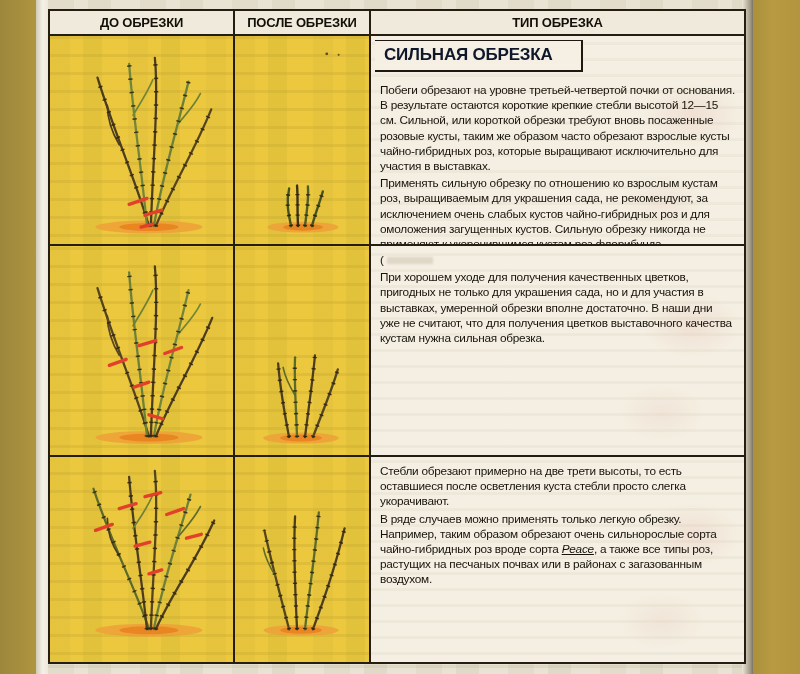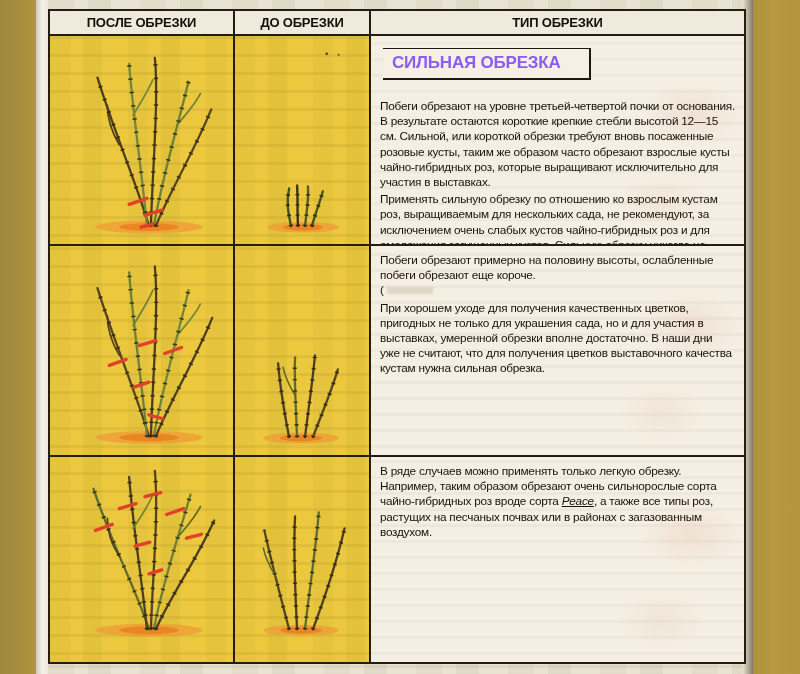--- a/index.html
+++ b/index.html
@@ -44,46 +44,46 @@
   .img-cell svg{position:absolute;inset:0;width:100%;height:100%;}
   .info-cell{background:#f4efe2;padding:0;font-size:11.8px;line-height:1.29;
     letter-spacing:-0.25px;color:#17130c;}
   .info-cell .bleed-light{position:absolute;inset:0;pointer-events:none;
     background:
       repeating-linear-gradient(0deg,rgba(110,95,60,0) 0 7px,rgba(110,95,60,.045) 7px 10px,rgba(110,95,60,0) 10px 16px),
       radial-gradient(70px 45px at 86% 38%,rgba(210,95,85,.10),rgba(210,95,85,0) 70%),
       radial-gradient(60px 40px at 78% 80%,rgba(205,100,90,.07),rgba(205,100,90,0) 70%);
     filter:blur(.4px);}
   .title-box{
-    position:relative;display:inline-block;margin:12px;padding:3px 28px 4px 9px;
+    position:relative;display:inline-block;margin:4px;padding:3px 28px 4px 9px;
     border:2.5px solid #1d1812;border-top-width:1.5px;border-left:none;
-    font-size:17px;font-weight:bold;letter-spacing:-0.2px;color:#8b5cf6;background:#f5f0e3;
+    font-size:17px;font-weight:bold;letter-spacing:-0.2px;color:#0f172a;background:#f5f0e3;
   }
   .info-text{position:relative;padding:7px 9px 14px 9px;}
   .info-text p{margin:0 0 2px 0;}
   .info-text p.tight{margin-bottom:0;}
   .paren-line{margin:0 0 7px 0;}
   .faded-smudge{display:inline-block;width:46px;height:7px;margin-left:3px;
     background:rgba(125,112,80,.18);filter:blur(1px);vertical-align:baseline;}
   .italic{font-style:italic;text-decoration:underline;}
 </style>
 </head>
 <body>
 
 <div class="gold-band left"></div>
 <div class="page-edge-left"></div>
 <div class="page-edge-right"></div>
 <div class="gold-band right"></div>
 <div class="paper-bleed"></div>
 
 <div class="pruning-table">
 
+  <div class="cell head-cell">ДО ОБРЕЗКИ</div>
   <div class="cell head-cell">ПОСЛЕ ОБРЕЗКИ</div>
-  <div class="cell head-cell">ДО ОБРЕЗКИ</div>
-  <div class="cell head-cell last-col">ТИП ОБРЕЗКИ</div>
+  <div class="cell head-cell last-col">ТИП ОБРЕЗКА</div>
 
   <div class="cell img-cell">
     <div class="bleed"></div>
     <svg viewBox="0 0 185 210">
       <ellipse cx="100" cy="193" rx="54" ry="6.5" fill="#ef9b38" opacity=".75"></ellipse>
       <ellipse cx="100" cy="193" rx="30" ry="4" fill="#e8801f" opacity=".85"></ellipse>
       <g fill="none" stroke-linecap="round" stroke-width="2.3">
         <path d="M100,192 C88,150 66,100 48,42" stroke="#4c3d1e"></path>
         <path d="M98,192 C93,138 84,80 80,28" stroke="#72863a"></path>
         <path d="M102,192 C104,128 110,62 106,22" stroke="#4c3d1e"></path>
@@ -126,21 +126,21 @@
       </g>
       <circle cx="92" cy="18" r="1.4" fill="#33301f" opacity=".8"></circle>
       <circle cx="104" cy="19" r="1.1" fill="#33301f" opacity=".7"></circle>
     </svg>
   </div>
   <div class="cell info-cell last-col">
     <div class="bleed-light"></div>
     <h2 class="title-box">СИЛЬНАЯ ОБРЕЗКА</h2>
     <div class="info-text">
       <p>Побеги обрезают на уровне третьей-четвертой почки от основания. В результате остаются короткие крепкие стебли высотой 12—15 см. Сильной, или короткой обрезки требуют вновь посаженные розовые кусты, таким же образом часто обрезают взрослые кусты чайно-гибридных роз, которые выращивают исключительно для участия в выставках.</p>
-      <p>Применять сильную обрезку по отношению ко взрослым кустам роз, выращиваемым для нескольких сада, не рекомендуют, за исключением очень слабых кустов чайно-гибридных роз и для омоложения загущенных кустов. Сильную обрезку никогда не применяют к укоренившимся кустам роз флорибунда.</p>
+      <p>Применять сильную обрезку по отношению ко взрослым кустам роз, выращиваемым для украшения сада, не рекомендуют, за исключением очень слабых кустов чайно-гибридных роз и для омоложения загущенных кустов. Сильную обрезку никогда не применяют к укоренившимся кустам роз флорибунда.</p>
     </div>
   </div>
 
   <div class="cell img-cell">
     <div class="bleed"></div>
     <svg viewBox="0 0 185 210">
       <ellipse cx="100" cy="193" rx="54" ry="6.5" fill="#ef9b38" opacity=".75"></ellipse>
       <ellipse cx="100" cy="193" rx="30" ry="4" fill="#e8801f" opacity=".85"></ellipse>
       <g fill="none" stroke-linecap="round" stroke-width="2.3">
         <path d="M100,192 C88,150 66,100 48,42" stroke="#55451f"></path>
@@ -184,21 +184,20 @@
         <path d="M54,192 C49,166 45,142 43,118"></path>
         <path d="M62,192 C61,162 59,136 60,112"></path>
         <path d="M70,192 C74,160 78,133 80,110"></path>
         <path d="M78,192 C87,168 97,145 103,124"></path>
       </g>
     </svg>
   </div>
   <div class="cell info-cell last-col">
     <div class="bleed-light"></div>
     <div class="info-text">
-      <p class="tight">Побеги обрезают примерно на половину высоты, ослабленные побеги обрезают еще короче.</p>
       <p class="paren-line"><span>(</span><span class="faded-smudge"></span></p>
       <p>При хорошем уходе для получения качественных цветков, пригодных не только для украшения сада, но и для участия в выставках, умеренной обрезки вполне достаточно. В наши дни уже не считают, что для получения цветков выставочного качества кустам нужна сильная обрезка.</p>
     </div>
   </div>
 
   <div class="cell img-cell last-row">
     <div class="bleed"></div>
     <svg viewBox="0 0 185 207">
       <ellipse cx="100" cy="175" rx="54" ry="6.5" fill="#ef9b38" opacity=".75"></ellipse>
       <ellipse cx="100" cy="175" rx="30" ry="4" fill="#e8801f" opacity=".85"></ellipse>
@@ -246,17 +245,18 @@
         <path d="M54,174 C45,140 36,106 29,74"></path>
         <path d="M62,174 C60,132 58,96 60,60"></path>
         <path d="M70,174 C75,130 81,92 84,56"></path>
         <path d="M78,174 C90,142 102,106 110,72"></path>
       </g>
     </svg>
   </div>
   <div class="cell info-cell last-col last-row">
     <div class="bleed-light"></div>
     <div class="info-text">
+      <p>Стебли обрезают примерно на две трети высоты, то есть оставшиеся после осветления куста стебли просто слегка укорачивают.</p>
       <p><span>В ряде случаев можно применять только легкую обрезку. Например, таким образом обрезают очень сильнорослые сорта чайно-гибридных роз вроде сорта </span><span class="italic">Peace</span><span>, а также все типы роз, растущих на песчаных почвах или в районах с загазованным воздухом.</span></p>
     </div>
   </div>
 
 </div>
 
 </body></html>

